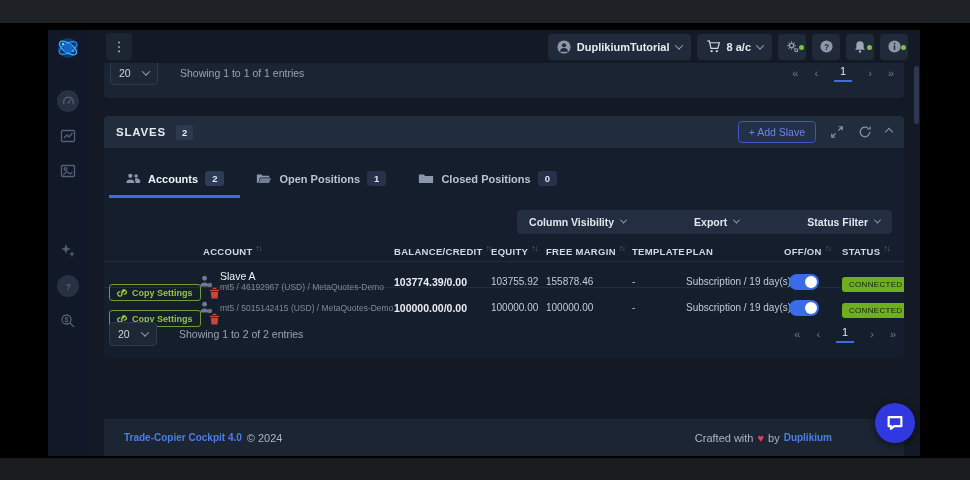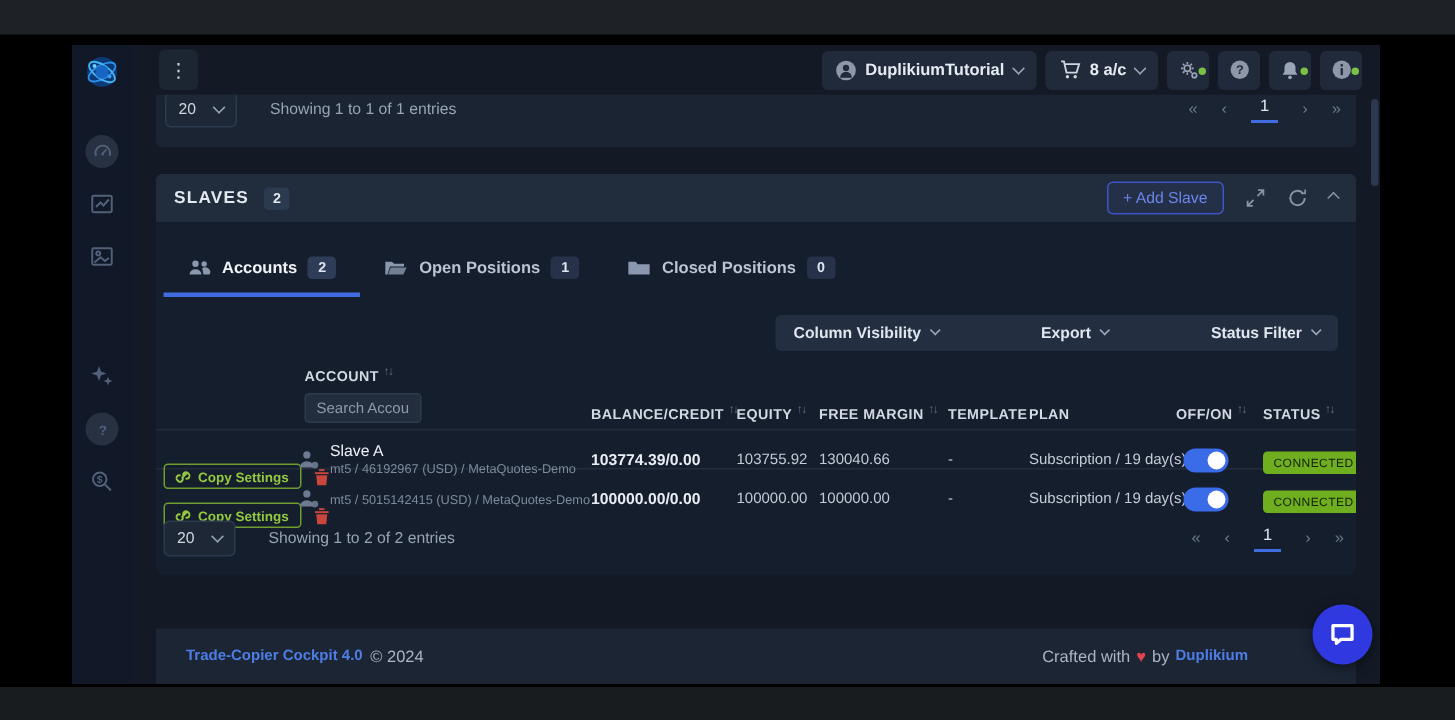--- a/index.html
+++ b/index.html
@@ -304,21 +304,20 @@
                 <span class="chev"></span>
               </div>
             </div>
           </div>
 
           <div class="tbl">
             <div class="grid thead">
               <div></div>
               <div class="th th-account">
                 <span>ACCOUNT</span><span class="sort">↑↓</span>
-                <div><input class="search-in" placeholder="Search Accou" style=""></div>
               </div>
               <div class="th cell-balance"><span>BALANCE/CREDIT</span><span class="sort">↑↓</span></div>
               <div class="th"><span>EQUITY</span><span class="sort">↑↓</span></div>
               <div class="th"><span>FREE MARGIN</span><span class="sort">↑↓</span></div>
               <div class="th"><span>TEMPLATE</span></div>
               <div class="th"><span>PLAN</span></div>
               <div class="th"><span>OFF/ON</span><span class="sort">↑↓</span></div>
               <div class="th"><span>STATUS</span><span class="sort">↑↓</span></div>
             </div>
 
@@ -344,21 +343,21 @@
                     <path d="M2 12.5 a5 4.4 0 0 1 10 0z"></path>
                     <circle cx="12.8" cy="10.8" r="2.4" opacity="0.9"></circle>
                   </svg>
                 <div>
                   <div class="acc-name">Slave A</div>
                   <div class="acc-details">mt5 / 46192967 (USD) / MetaQuotes-Demo</div>
                 </div>
               </div>
               <div class="num bold cell-balance">103774.39/0.00</div>
               <div class="num">103755.92</div>
-              <div class="num">130040.66</div>
+              <div class="num">155878.46</div>
               <div class="num">-</div>
               <div class="cell-plan">Subscription / 19 day(s)</div>
               <div>
                   <div class="toggle">
                     <span class="knob"></span>
                   </div>
                 </div>
               <div><span class="status-badge">CONNECTED</span></div>
             </div>
 

